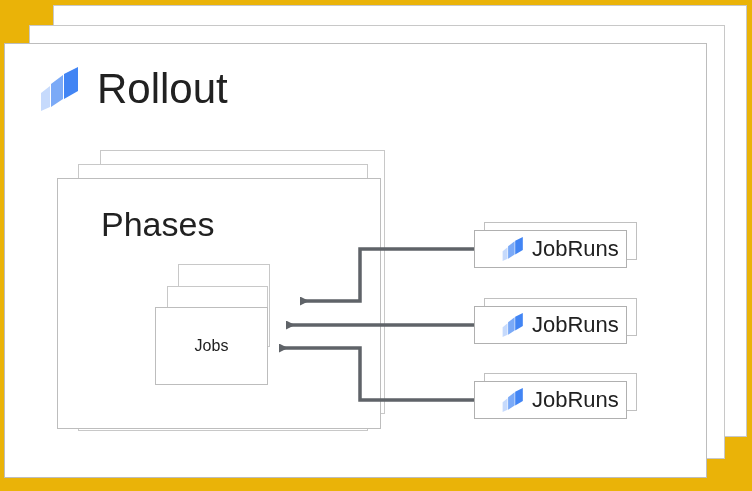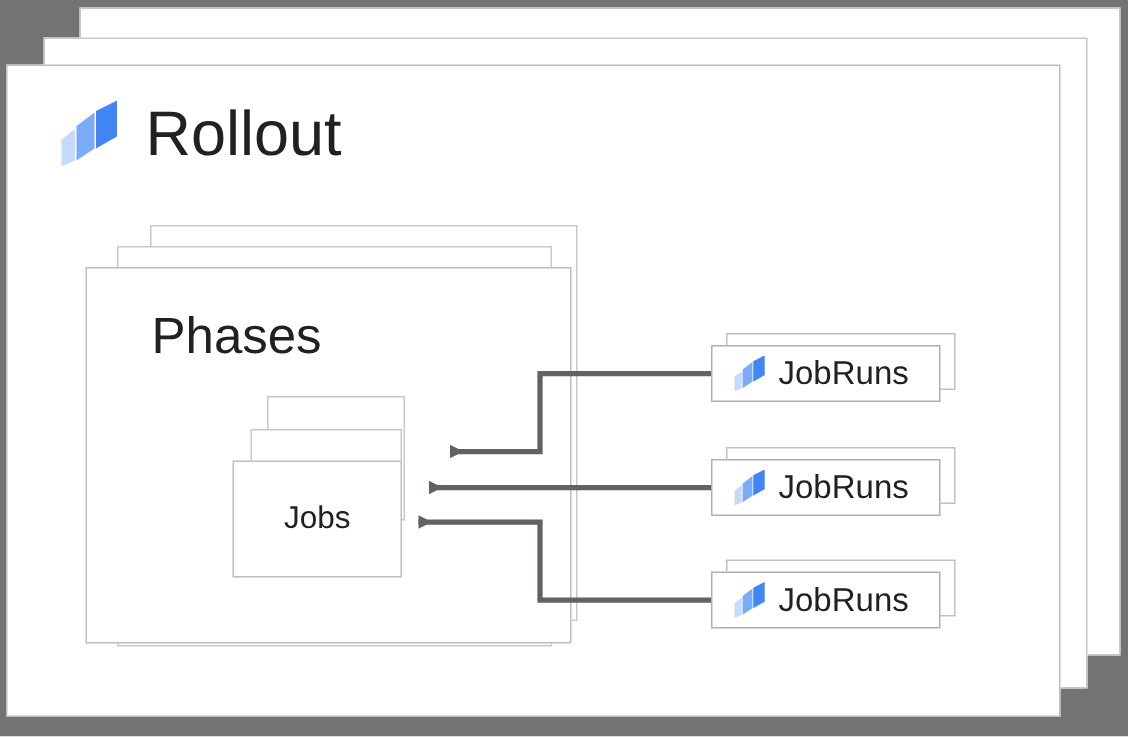--- a/index.html
+++ b/index.html
@@ -8,21 +8,21 @@
     background: #ffffff;
   }
   body {
     font-family: "Liberation Sans", sans-serif;
     -webkit-font-smoothing: antialiased;
   }
   #canvas {
     position: relative;
     width: 752px;
     height: 491px;
-    background: #737373;
+    background: #eab308;
     overflow: hidden;
   }
 
   
   .card {
     position: absolute;
     background: #ffffff;
     border: 1px solid #bdbdbd;
     box-sizing: border-box;
   }
@@ -80,21 +80,21 @@
 
   .jobs-title {
     position: absolute;
     left: 155px;
     top: 307px;
     width: 113px;
     height: 78px;
     display: flex;
     align-items: center;
     justify-content: center;
-    font-size: 21px;
+    font-size: 16px;
     color: #212121;
   }
 
   
   .jobrun-ghost {
     position: absolute;
     width: 153px;
     height: 38px;
     background: #ffffff;
     border: 1px solid #c0c0c0;
@@ -103,21 +103,21 @@
   .jobrun {
     position: absolute;
     width: 153px;
     height: 38px;
     background: #ffffff;
     border: 1px solid #b0b0b0;
     box-sizing: border-box;
     display: flex;
     align-items: center;
     gap: 8px;
-    padding-left: 14px;
+    padding-left: 27px;
   }
   .jobrun-label {
     font-size: 22px;
     color: #212121;
     line-height: 1;
     white-space: nowrap;
   }
 
   .jr1-ghost { left: 484px; top: 222px; }
   .jr1       { left: 474px; top: 230px; }

